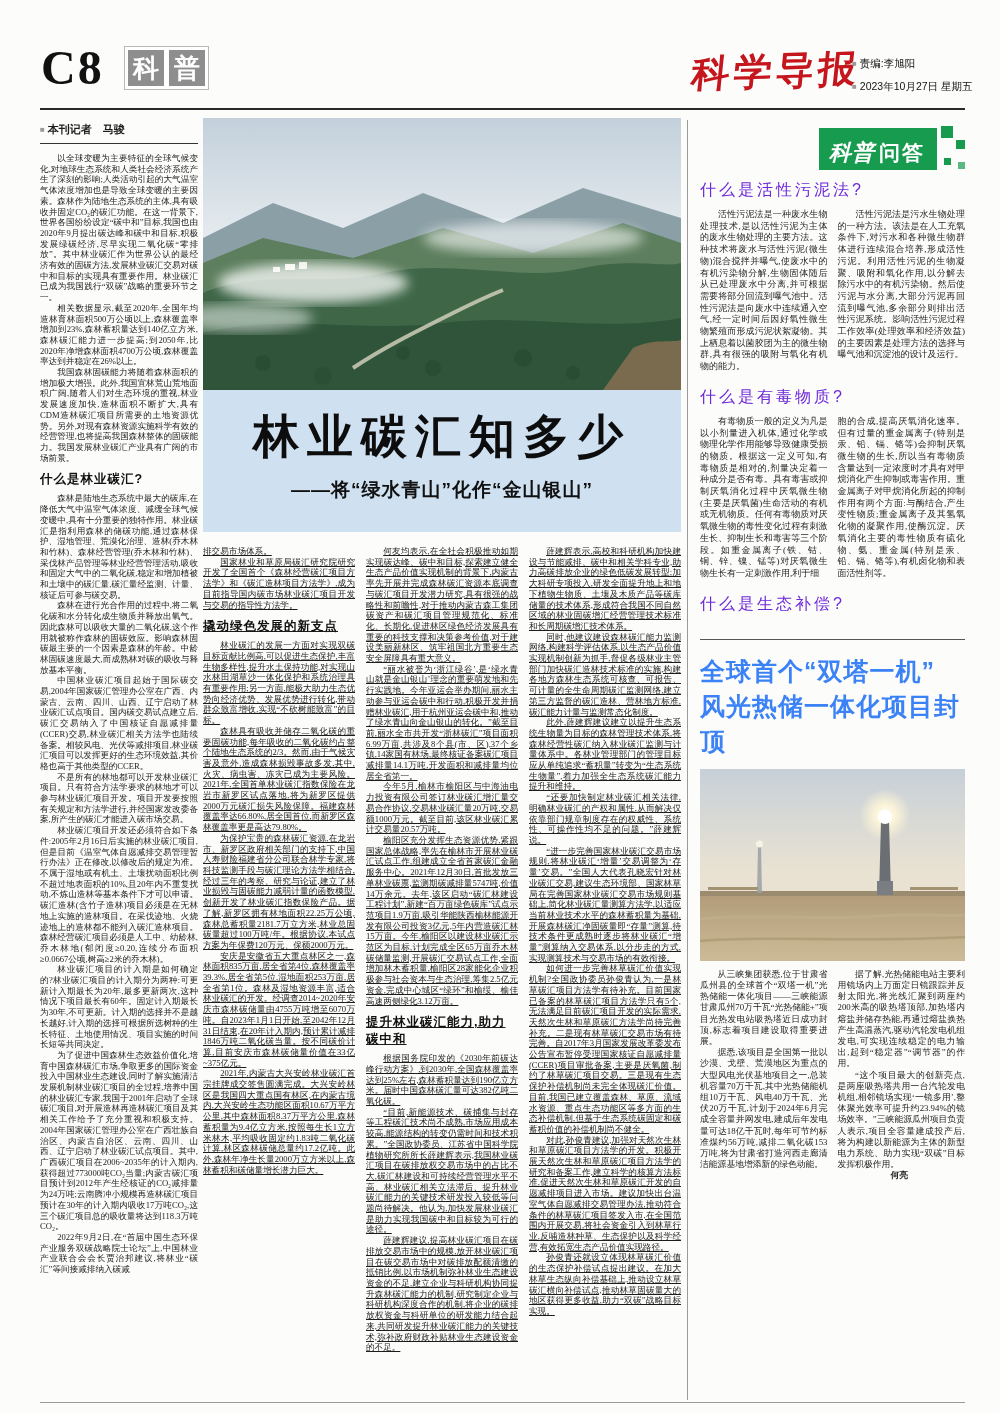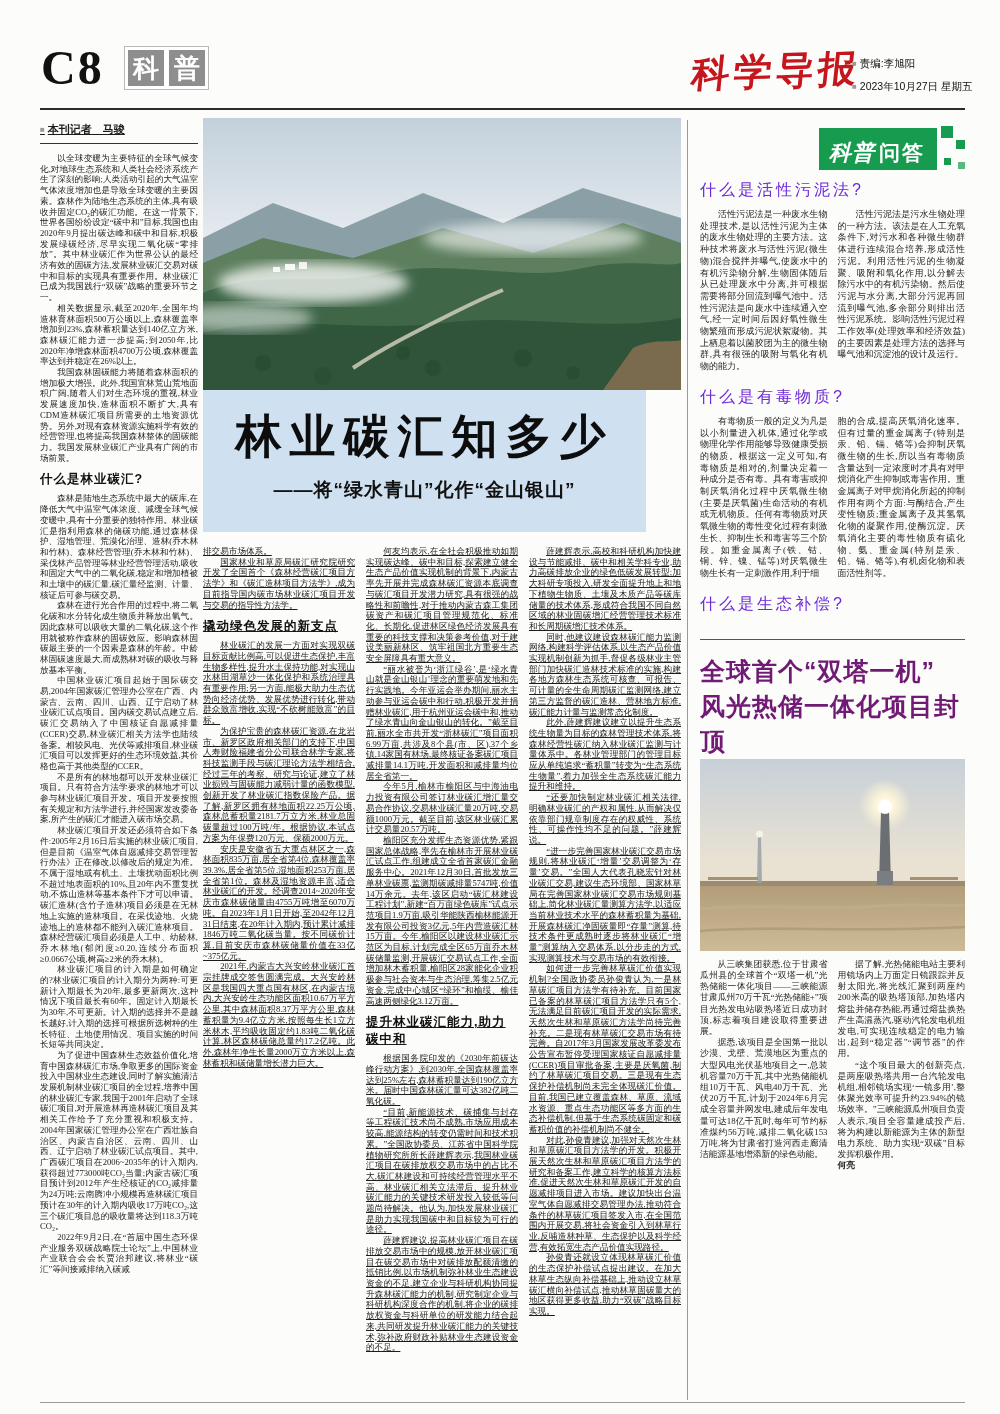--- a/index.html
+++ b/index.html
@@ -13,28 +13,28 @@
   .logo{position:absolute;left:692px;top:46px;color:#c5161d;font:bold 38px "Liberation Serif",serif;
         transform:skewX(-8deg) rotate(-2deg);letter-spacing:4px;}
   .meta{position:absolute;left:852px;top:52px;font-family:"Liberation Sans",sans-serif;}
   .meta .row{font-size:10.5px;line-height:23px;color:#111;white-space:nowrap;}
   .blksq{color:#9a9a9a;font-size:8px;vertical-align:1px;margin-right:3px;}
   .hrule{position:absolute;left:40px;width:925px;top:108px;border-top:2px solid #2a2a2a;}
   .bottomrule{position:absolute;left:40px;width:925px;top:1402px;border-top:1px solid #9a9a9a;}
   .vrule{position:absolute;left:687px;top:120px;height:1280px;border-left:1px solid #9a9a9a;}
   
   .col1{position:absolute;left:40px;top:122px;width:158px;height:1278px;overflow:hidden;}
-  .byline{font:bold 11px "Liberation Sans",sans-serif;border-bottom:1.5px solid #333;padding-bottom:6px;margin-bottom:9px;text-decoration:underline;}
+  .byline{font:bold 11px "Liberation Sans",sans-serif;border-bottom:1.5px solid #333;padding-bottom:6px;margin-bottom:9px;}
   .para{margin:0;text-indent:2em;text-align:justify;}
   .para.c{text-indent:0;}
-  .para.s{text-align:left;text-indent:0;padding-right:4px;font-weight:bold;}
+  .para.s{text-align:center;text-indent:0;padding-right:4px;font-weight:bold;}
   .col1 .para,.mc .para{font-size:8.6px;line-height:10.7px;color:#222;}
   .subhead{font:bold 12.5px "Liberation Sans",sans-serif;letter-spacing:1px;margin:8px 0 5px;color:#111;}
   .mainphoto{position:absolute;left:203px;top:118px;width:478px;height:272px;overflow:hidden;}
-  .headlinebox{position:absolute;left:203px;top:390px;width:443px;height:142px;background:#cfe0f0;text-align:center;}
+  .headlinebox{position:absolute;left:203px;top:390px;width:478px;height:142px;background:#cfe0f0;text-align:center;}
   .maintitle{margin-top:16px;font:900 46px "Liberation Sans",sans-serif;letter-spacing:8px;color:#0d0d0d;}
   .mainsub{margin-top:9px;font:bold 19px "Liberation Sans",sans-serif;letter-spacing:1px;color:#111;}
   .mc{position:absolute;top:546px;width:152px;height:852px;overflow:hidden;text-decoration:underline;}
   .mc2{left:203px;} .mc3{left:366px;} .mc4{left:529px;}
   
   .sidebar{position:absolute;left:700px;top:118px;width:265px;height:1282px;overflow:hidden;}
   .qabadge{position:absolute;right:28px;top:10px;height:34px;background:#169b4f;display:flex;align-items:center;
            padding:8px 12px 0 10px;}
   .qabadge .scr{color:#fff;font:bold italic 22px "Liberation Serif",serif;letter-spacing:1px;margin-right:4px;}
   .qabadge .blk{color:#fff;font:bold 21px "Liberation Sans",sans-serif;letter-spacing:2px;}
@@ -43,21 +43,21 @@
   .dq2{right:0;top:22px;width:9px;height:9px;}
   .dq3{right:14px;top:40px;width:7px;height:7px;}
   .dq4{right:0;top:44px;width:7px;height:7px;opacity:.7;}
   .qasec{margin-top:14px;}
   .qasec.first{margin-top:62px;}
   .qatitle{font:500 16px "Liberation Sans",sans-serif;letter-spacing:3px;color:#6d28d9;margin-bottom:8px;}
   .qacols{display:flex;gap:10px;}
   .qacol{flex:1;}
   .qacol .para{font-size:9px;line-height:11.7px;color:#262626;}
   .sdivider{border-top:1px solid #555;margin:16px 0 14px;}
-  .batitle{font:bold 25px "Liberation Sans",sans-serif;line-height:35px;letter-spacing:1px;color:#701a75;margin:2px 0 0;}
+  .batitle{font:bold 25px "Liberation Sans",sans-serif;line-height:35px;letter-spacing:1px;color:#3b82f6;margin:2px 0 10px;}
   .baphoto{width:265px;height:192px;overflow:hidden;margin-bottom:8px;}
   .bacols{display:flex;gap:10px;}
   .bacol{flex:1;}
   .bacol .para{font-size:8.8px;line-height:11.2px;color:#222;}
 </style>
 </head>
 <body>
 
 <div class="page">
 
@@ -129,20 +129,21 @@
   <div class="headlinebox">
     <div class="maintitle">林业碳汇知多少</div>
     <div class="mainsub">——将“绿水青山”化作“金山银山”</div>
   </div>
 
   <div class="mc mc2">
       <p class="para c">排交易市场体系。</p>
       <p class="para">国家林业和草原局碳汇研究院研究开发了全国首个《森林经营碳汇项目方法学》和《碳汇造林项目方法学》,成为目前指导国内碳市场林业碳汇项目开发与交易的指导性方法学。</p>
       <div class="subhead">撬动绿色发展的新支点</div>
       <p class="para">林业碳汇的发展一方面对实现双碳目标贡献比例高,可以促进生态保护,丰富生物多样性,提升水土保持功能,对实现山水林田湖草沙一体化保护和系统治理具有重要作用;另一方面,能极大助力生态优势向经济优势、发展优势进行转化,带动群众致富增收,实现“不砍树能致富”的目标。</p>
+      <p class="para">森林具有吸收并储存二氧化碳的重要固碳功能,每年吸收的二氧化碳约占整个陆地生态系统的2/3。然而,由于气候灾害及意外,造成森林损毁事故多发,其中,火灾、病虫害、冻灾已成为主要风险。2021年,全国首单林业碳汇指数保险在龙岩市新罗区试点落地,将为新罗区提供2000万元碳汇损失风险保障。福建森林覆盖率达66.80%,居全国首位,而新罗区森林覆盖率更是高达79.80%。</p>
       <p class="para">为保护宝贵的森林碳汇资源,在龙岩市、新罗区政府相关部门的支持下,中国人寿财险福建省分公司联合林学专家,将科技监测手段与碳汇理论方法学相结合,经过三年的考察、研究与论证,建立了林业损毁与固碳能力减弱计量的函数模型,创新开发了林业碳汇指数保险产品。据了解,新罗区拥有林地面积22.25万公顷,森林总蓄积量2181.7万立方米,林业总固碳量超过100万吨/年。根据协议,本试点方案为年保费120万元、保额2000万元。</p>
       <p class="para">安庆是安徽省五大重点林区之一,森林面积835万亩,居全省第4位,森林覆盖率39.3%,居全省第5位,湿地面积253万亩,居全省第1位。森林及湿地资源丰富,适合林业碳汇的开发。经调查2014~2020年安庆市森林碳储量由4755万吨增至6070万吨。自2023年1月1日开始,至2042年12月31日结束,在20年计入期内,预计累计减排1846万吨二氧化碳当量。按不同碳价计算,目前安庆市森林碳储量价值在33亿~375亿元。</p>
       <p class="para">2021年,内蒙古大兴安岭林业碳汇首宗挂牌成交签售圆满完成。大兴安岭林区是我国四大重点国有林区,在内蒙古境内,大兴安岭生态功能区面积10.67万平方公里,其中森林面积8.37万平方公里,森林蓄积量为9.4亿立方米,按照每生长1立方米林木,平均吸收固定约1.83吨二氧化碳计算,林区森林碳储总量约17.2亿吨。此外,森林年净生长量2000万立方米以上,森林蓄积和碳储量增长潜力巨大。</p>
     </div>
   <div class="mc mc3">
       <p class="para">何友均表示,在全社会积极推动如期实现碳达峰、碳中和目标,探索建立健全生态产品价值实现机制的背景下,内蒙古率先开展并完成森林碳汇资源本底调查与碳汇项目开发潜力研究,具有很强的战略性和前瞻性,对于推动内蒙古森工集团碳资产和碳汇项目管理规范化、标准化、长期化,促进林区绿色经济发展具有重要的科技支撑和决策参考价值,对于建设美丽新林区、筑牢祖国北方重要生态安全屏障具有重大意义。</p>
       <p class="para">“丽水被誉为‘浙江绿谷’,是‘绿水青山就是金山银山’理念的重要萌发地和先行实践地。今年亚运会举办期间,丽水主动参与亚运会碳中和行动,积极开发并捐赠林业碳汇,用于杭州亚运会碳中和,推动了绿水青山向金山银山的转化。”截至目前,丽水全市共开发“浙林碳汇”项目面积6.99万亩,共涉及8个县(市、区),37个乡镇,14家国有林场,最终核证备案碳汇项目减排量14.1万吨,开发面积和减排量均位居全省第一。</p>
       <p class="para">今年5月,榆林市榆阳区与中海油电力投资有限公司签订林业碳汇增汇量交易合作协议,交易林业碳汇量20万吨,交易额1000万元。截至目前,该区林业碳汇累计交易量20.57万吨。</p>
       <p class="para">榆阳区充分发挥生态资源优势,紧跟国家总体战略,率先在榆林市开展林业碳汇试点工作,组建成立全省首家碳汇金融服务中心。2021年12月30日,首批发放三单林业碳票,监测期碳减排量5747吨,价值14万余元。去年,该区启动“碳汇林建设工程计划”,新建“百万亩绿色碳库”试点示范项目1.9万亩,吸引华能陕西榆林能源开发有限公司投资3亿元,5年内营造碳汇林15万亩。今年,榆阳区以建设林业碳汇示范区为目标,计划完成全区65万亩乔木林碳储量监测,开展碳汇交易试点工作,全面增加林木蓄积量,榆阳区28家能化企业积极参与社会资本与生态治理,筹集2.5亿元资金,完成中心城区“绿环”和榆绥、榆佳高速两侧绿化3.12万亩。</p>
       <div class="subhead">提升林业碳汇能力,助力碳中和</div>

